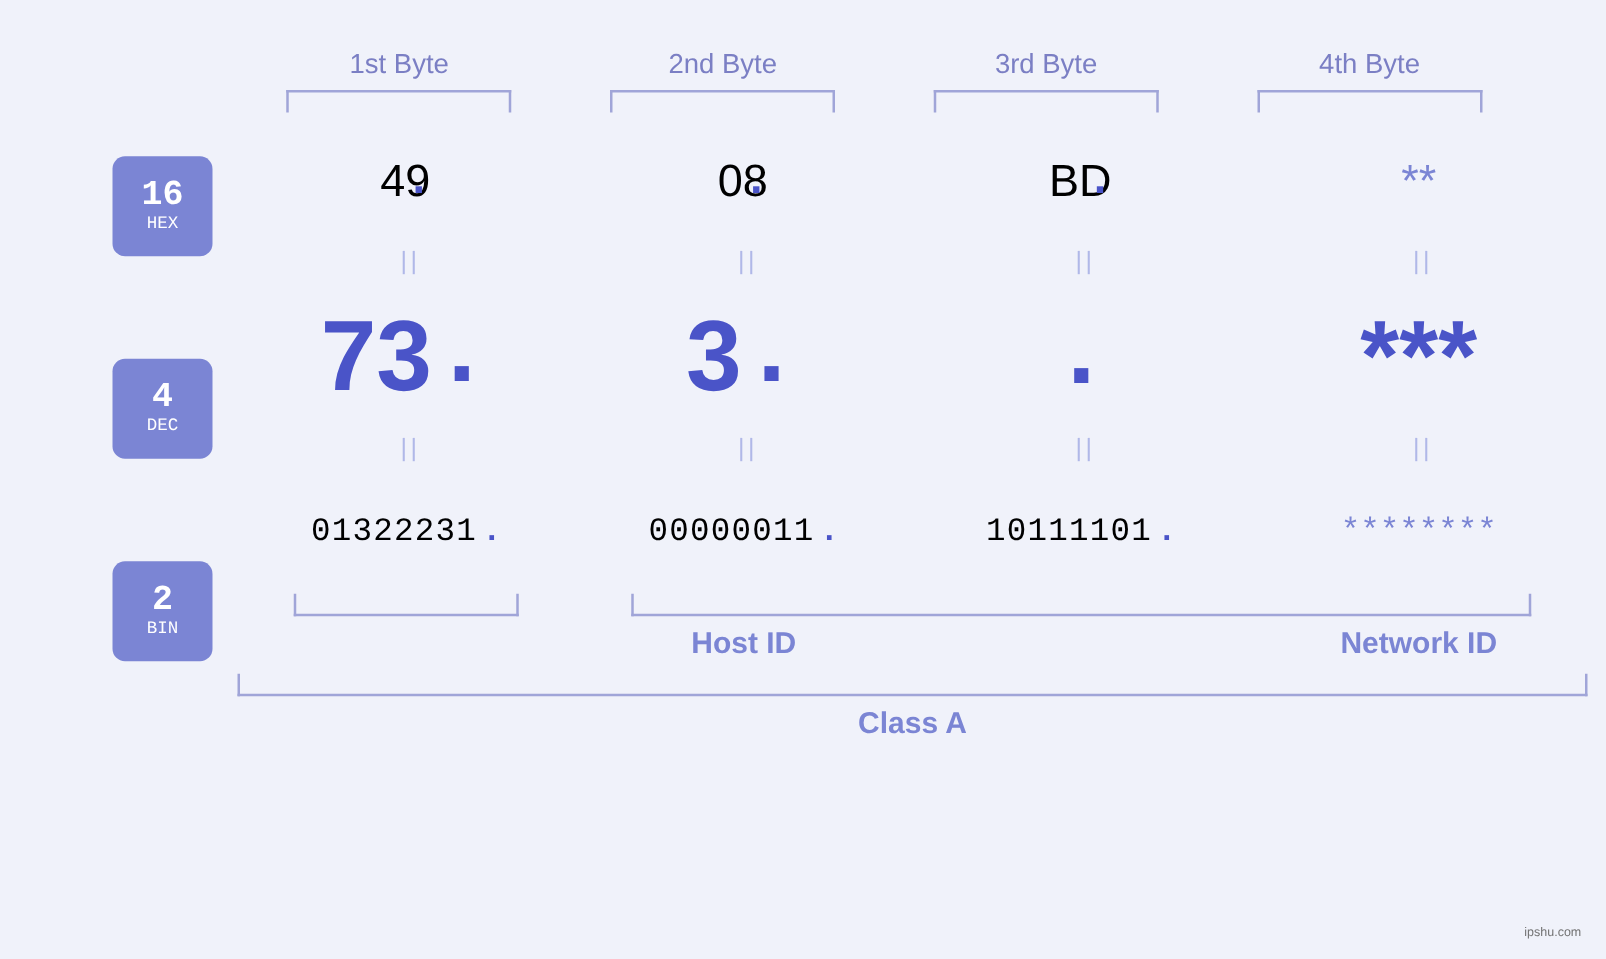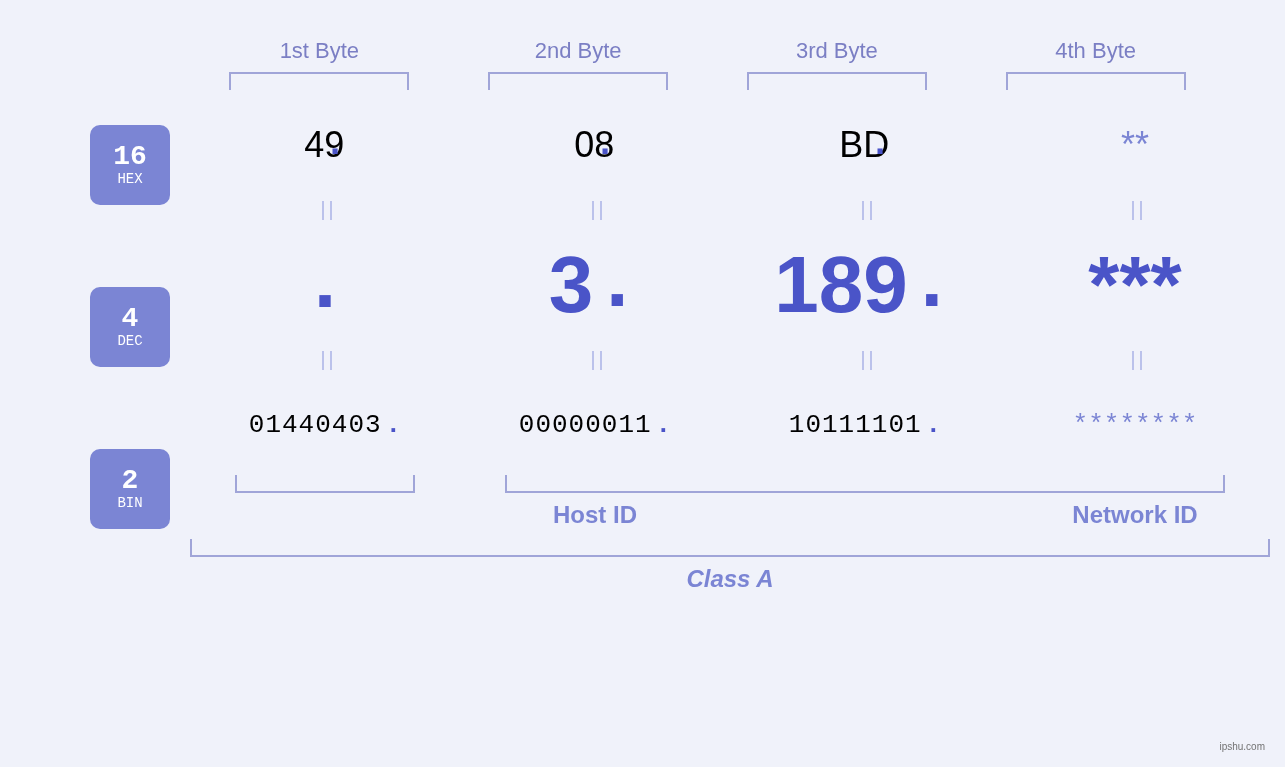--- a/index.html
+++ b/index.html
@@ -314,28 +314,28 @@
         <div class="sep-cell">
           <span class="double-line">||</span>
         </div>
         <div class="sep-cell">
           <span class="double-line">||</span>
         </div>
       </div>
 
       <div class="data-row" style="height: 110px;">
         <div class="cell">
+          <span class="dec-value">73</span>
           <span class="dot-dec">.</span>
         </div>
         <div class="cell">
           <span class="dec-value">3</span>
           <span class="dot-dec">.</span>
         </div>
         <div class="cell">
-          <span class="dec-value">189</span>
           <span class="dot-dec">.</span>
         </div>
         <div class="cell">
           <span class="masked-dec">***</span>
         </div>
       </div>
 
       <div class="sep-row">
         <div class="sep-cell">
           <span class="double-line">||</span>
@@ -346,21 +346,21 @@
         <div class="sep-cell">
           <span class="double-line">||</span>
         </div>
         <div class="sep-cell">
           <span class="double-line">||</span>
         </div>
       </div>
 
       <div class="data-row">
         <div class="cell">
-          <span class="bin-value">01440403</span>
+          <span class="bin-value">01322231</span>
           <span class="dot-bin" style="margin-left:4px; font-size:26px; color:#4a54c8; font-weight:bold;">.</span>
         </div>
         <div class="cell">
           <span class="bin-value">00000011</span>
           <span class="dot-bin" style="margin-left:4px; font-size:26px; color:#4a54c8; font-weight:bold;">.</span>
         </div>
         <div class="cell">
           <span class="bin-value">10111101</span>
           <span class="dot-bin" style="margin-left:4px; font-size:26px; color:#4a54c8; font-weight:bold;">.</span>
         </div>
@@ -383,21 +383,21 @@
         <div style="display:flex; margin-top: 8px;">
           <div style="width: 810px; text-align:center;">
             <span class="host-id-label">Host ID</span>
           </div>
           <div style="width: 270px; text-align:center;">
             <span class="network-id-label">Network ID</span>
           </div>
         </div>
       </div>
 
-      <div style="margin-top: 10px; font-style: italic;">
+      <div style="margin-top: 10px;">
         <div style="width: 1080px; height: 18px; border-bottom: 2.5px solid #a0a5d8; border-left: 2.5px solid #a0a5d8; border-right: 2.5px solid #a0a5d8;"></div>
         <div style="text-align:center; margin-top: 8px;">
           <span class="class-label">Class A</span>
         </div>
       </div>
 
     </div>
   </div>
 
   <div class="watermark">ipshu.com</div>

